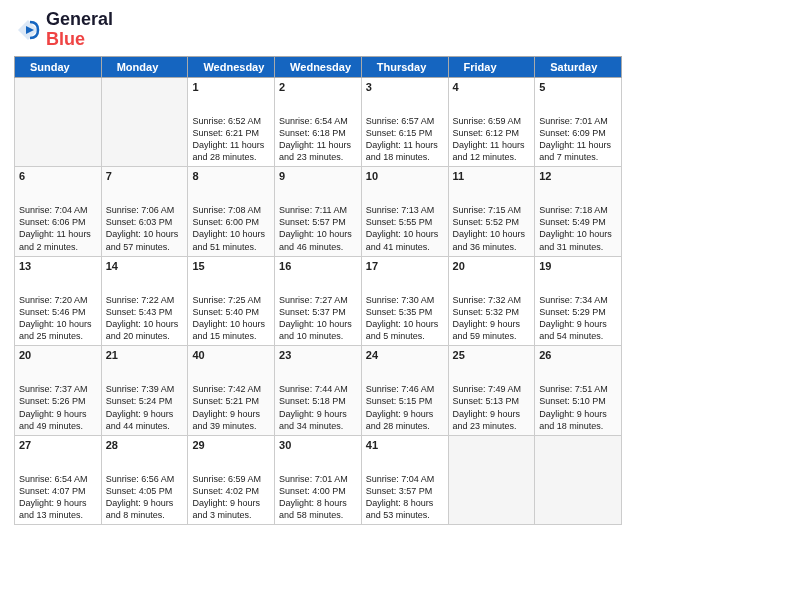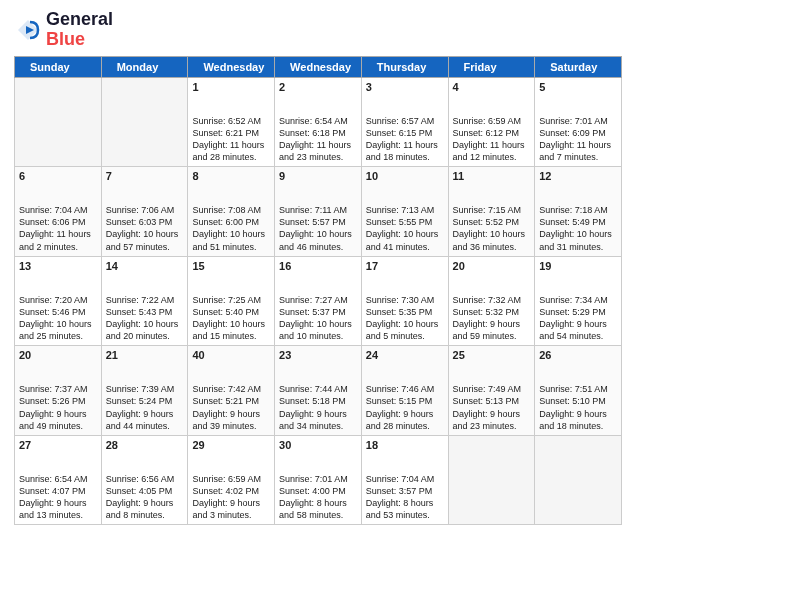--- a/index.html
+++ b/index.html
@@ -253,21 +253,21 @@
           </td>
           <td>
             <span class="day-number">29</span>
             <div class="cell-text">Sunrise: 6:59 AM<br>Sunset: 4:02 PM<br>Daylight: 9 hours<br>and 3 minutes.</div>
           </td>
           <td>
             <span class="day-number">30</span>
             <div class="cell-text">Sunrise: 7:01 AM<br>Sunset: 4:00 PM<br>Daylight: 8 hours<br>and 58 minutes.</div>
           </td>
           <td>
-            <span class="day-number">18</span>
+            <span class="day-number">41</span>
             <div class="cell-text">Sunrise: 7:04 AM<br>Sunset: 3:57 PM<br>Daylight: 8 hours<br>and 53 minutes.</div>
           </td>
           <td class="empty"></td>
           <td class="empty"></td>
         </tr>
       </tbody>
   </table>
 </div>
 
 </body></html>

